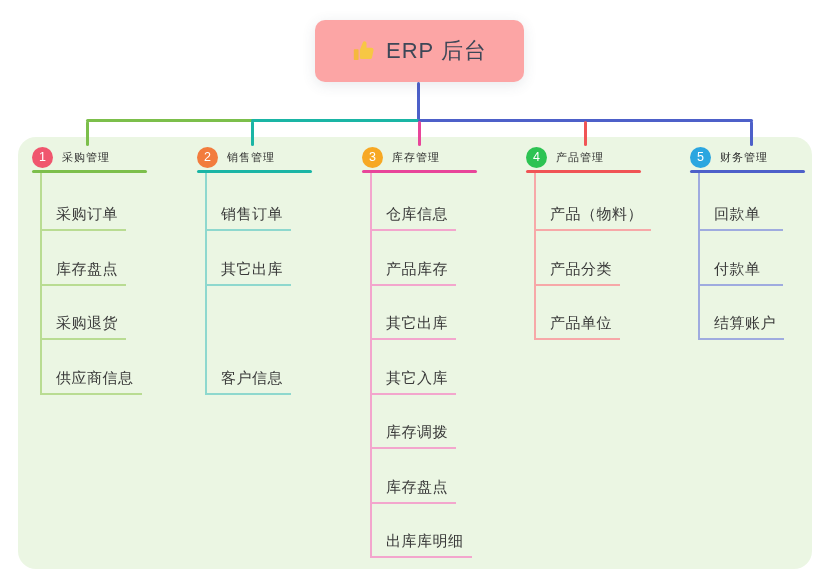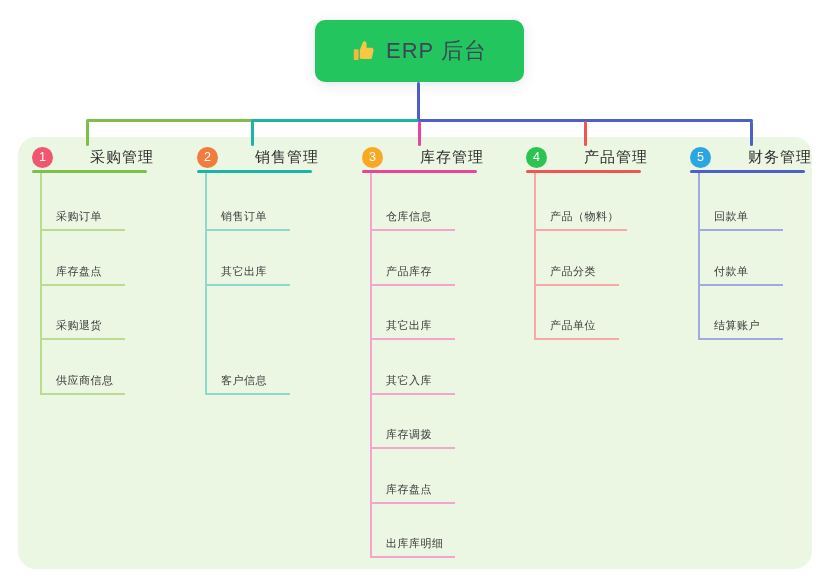--- a/index.html
+++ b/index.html
@@ -1,36 +1,36 @@
 <!DOCTYPE html>
 <html><head>
 <meta charset="utf-8">
 <style>
   html,body{margin:0;padding:0;background:#fff;}
   body{font-family:"Liberation Sans","DejaVu Sans",sans-serif;}
   #stage{position:relative;width:839px;height:588px;background:#ffffff;overflow:hidden;}
   #panel{position:absolute;left:18px;top:137px;width:794px;height:432px;border-radius:18px;}
   #root-card{
-    position:absolute;left:315px;top:20px;width:209px;height:62px;background:#22c55e;
+    position:absolute;left:315px;top:20px;width:209px;height:62px;background:#fca5a5;
     border-radius:10px;box-shadow:0 3px 14px rgba(60,70,90,.12);
     display:flex;align-items:center;justify-content:center;gap:10px;
     font-size:22px;color:#3d4757;letter-spacing:1px;cursor:pointer;
   }
   .hline,.vline{position:absolute;}
   .branch{position:absolute;}
   .branch-title{display:flex;align-items:center;gap:9px;height:26px;cursor:pointer;}
   .badge{width:21px;height:21px;border-radius:50%;color:#fff;font-size:12.5px;
     display:flex;align-items:center;justify-content:center;flex:0 0 auto;}
-  .branch-label{font-size:15px;color:#2e2e2e;letter-spacing:1px;white-space:nowrap;margin-left:28px;}
+  .branch-label{font-size:11px;color:#2e2e2e;letter-spacing:1px;white-space:nowrap;}
   .branch-underline{width:115px;height:3px;border-radius:2px;}
   .spine{position:absolute;width:2px;}
   .child{
     position:absolute;box-sizing:border-box;height:30px;min-width:85px;
     display:flex;align-items:flex-end;white-space:nowrap;
-    padding:0 8px 5px 16px;font-size:11px;color:#3a3a3a;letter-spacing:0.5px;cursor:pointer;
+    padding:0 8px 5px 16px;font-size:15px;color:#3a3a3a;letter-spacing:0.5px;cursor:pointer;
   }
   .thumb-icon{width:24px;height:24px;display:inline-block;}
 </style>
 </head>
 <body>
 
 <div id="stage">
   <div id="panel" style="background: rgb(235, 246, 227);"></div>
 
   <div id="connectors">

